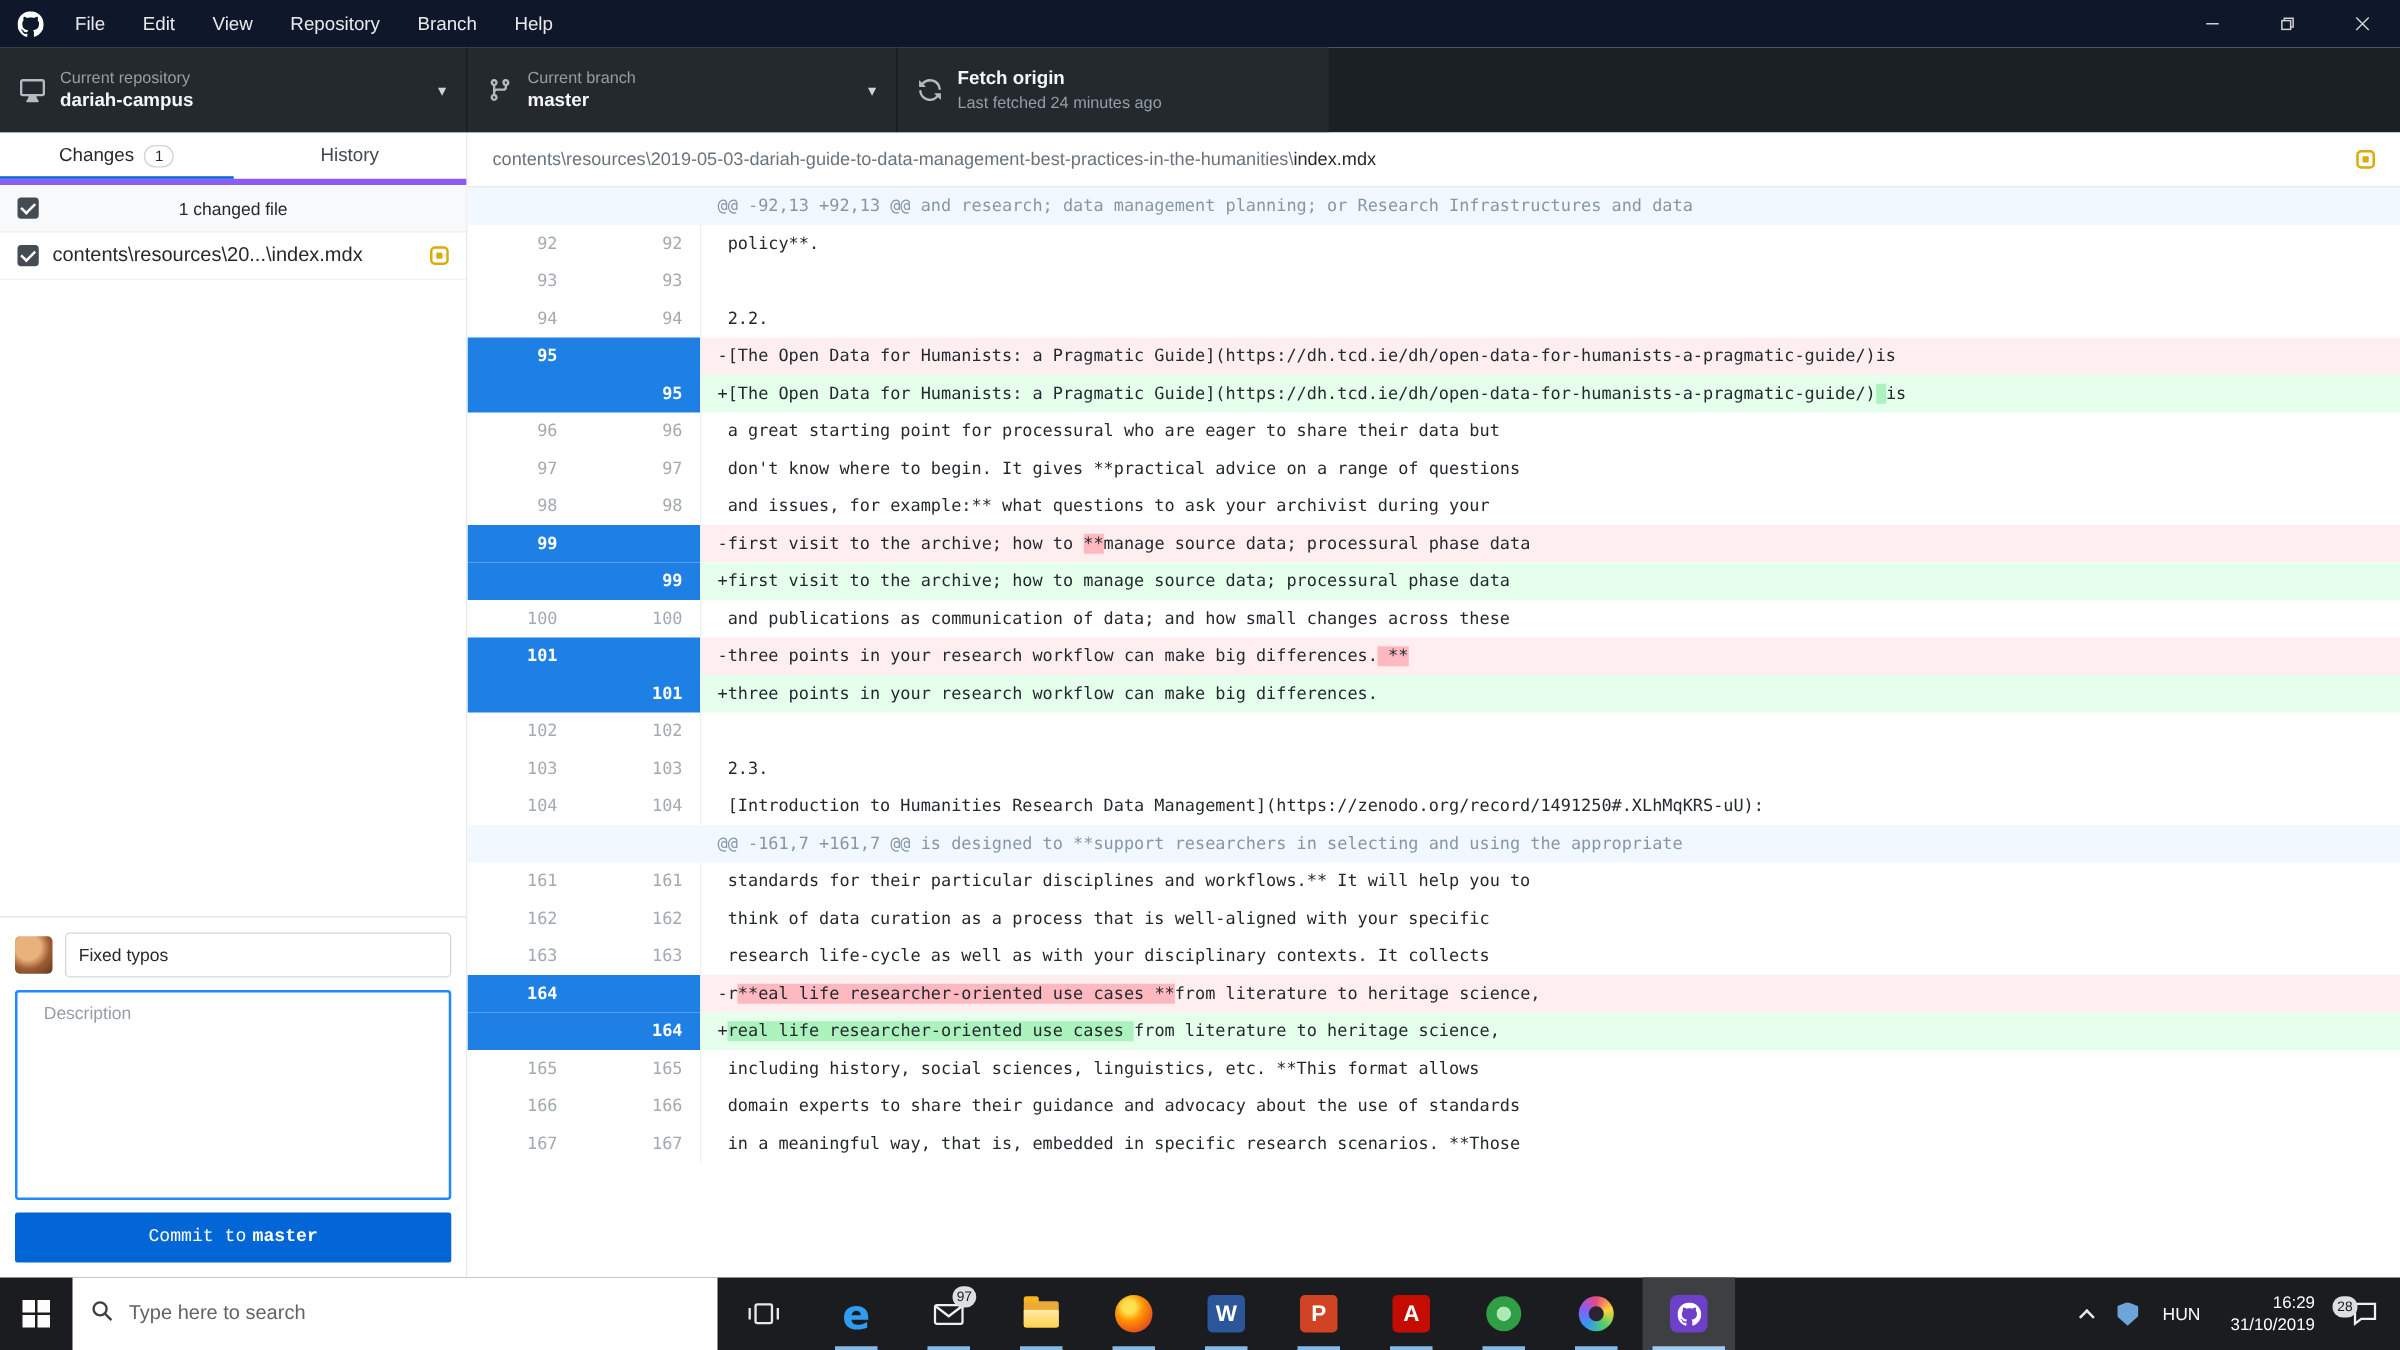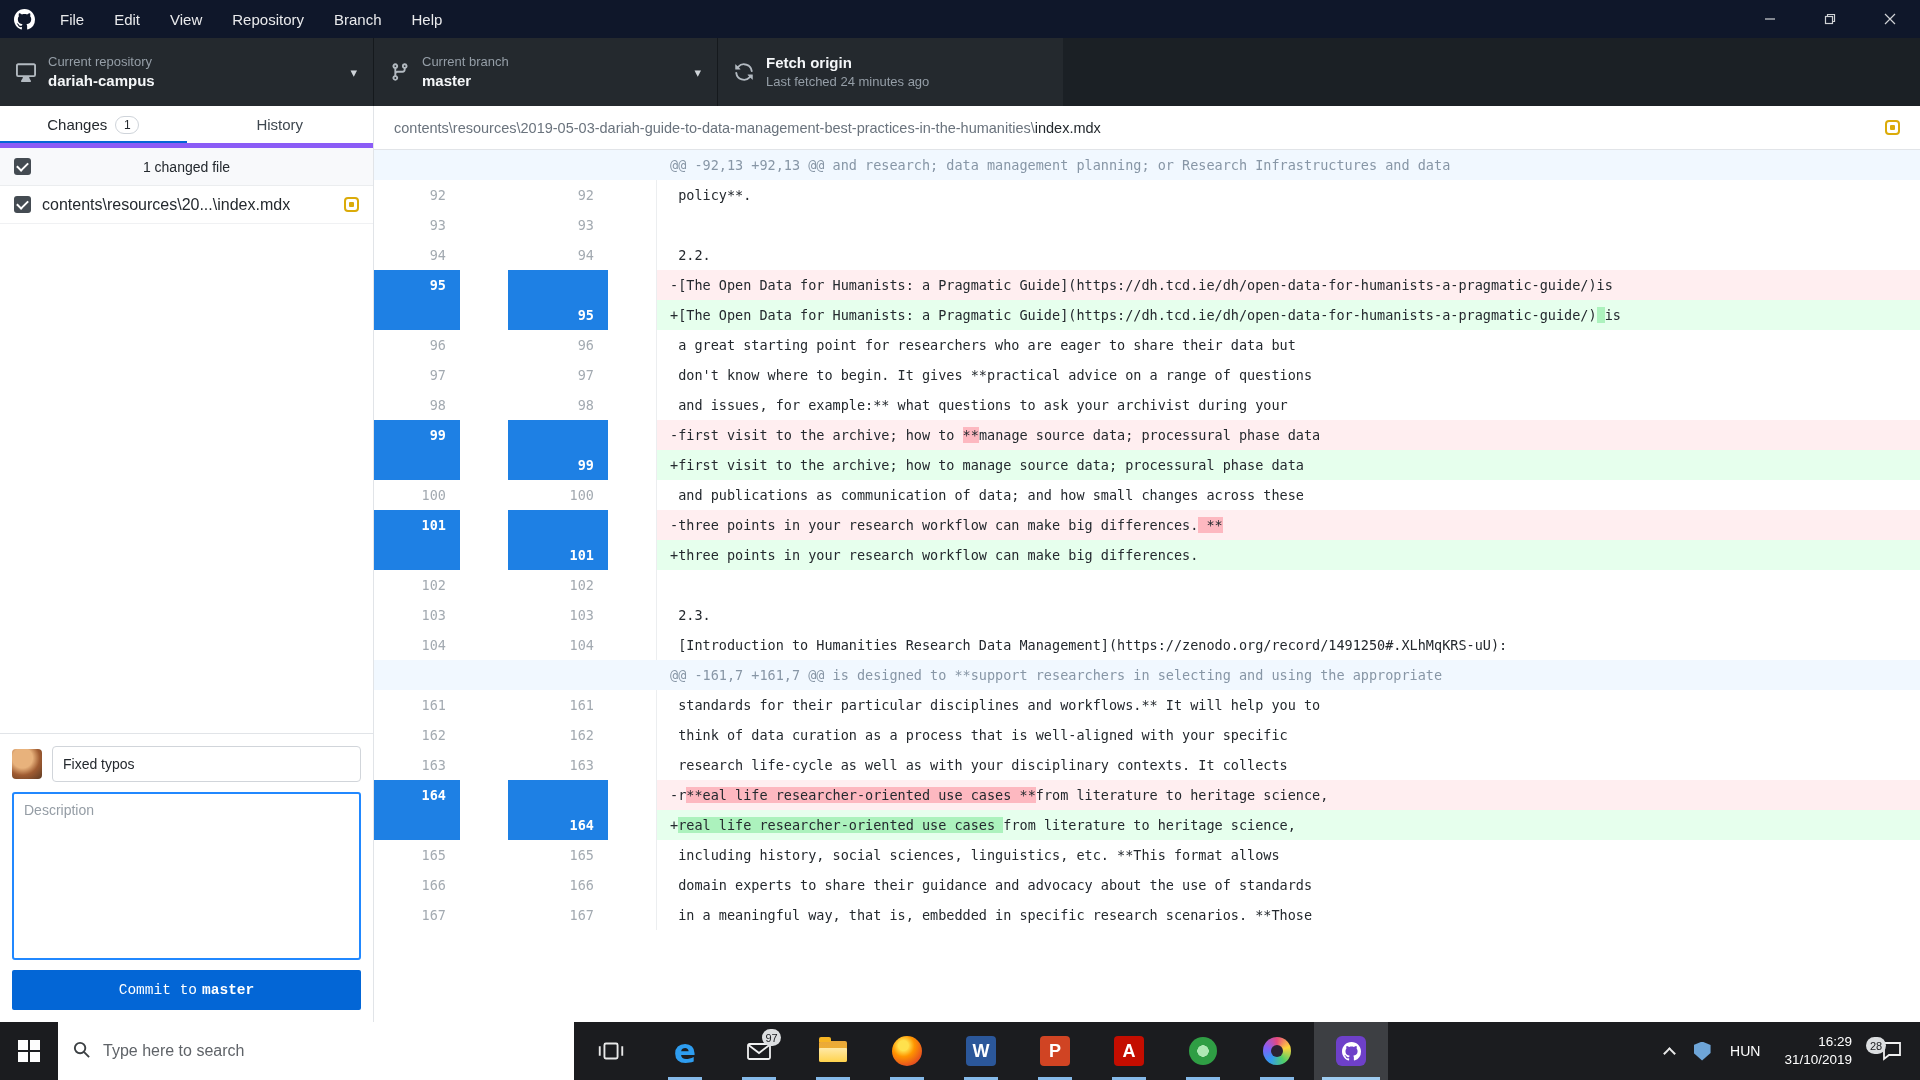--- a/index.html
+++ b/index.html
@@ -49,36 +49,36 @@
   .mod-icon { width:15px; height:15px; border:2px solid #dbab09; border-radius:4px; position:relative; flex-shrink:0; }
   .mod-icon::after { content:""; position:absolute; left:50%; top:50%; width:5px; height:5px;
     margin:-2.5px 0 0 -2.5px; background:#dbab09; border-radius:1px; }
   .sidebar-spacer { flex:1; }
   .commit-area { border-top:1px solid #e1e4e8; padding:12px; display:flex; flex-direction:column; gap:10px; flex-shrink:0; }
   .summary-row { display:flex; align-items:center; gap:10px; }
   .avatar { width:30px; height:30px; border-radius:4px; flex-shrink:0;
     background: radial-gradient(circle at 35% 30%, #e8b27c 0 35%, #a05c32 60%, #5d3a22 100%); }
   .summary-input { flex:1; height:36px; border:1px solid #d1d5da; border-radius:4px; padding:0 10px;
     font-size:14px; color:#24292e; font-family:"Liberation Sans",sans-serif; outline:none; }
-  .desc-textarea { height:168px; border:2px solid #2188ff; border-radius:3px; padding:8px 10px; font-size:14px;
+  .desc-textarea { height:168px; border:2px solid #2188ff; border-radius:3px; padding:8px 21px; font-size:14px;
     color:#24292e; font-family:"Liberation Sans",sans-serif; resize:none; outline:none; }
   .desc-textarea::placeholder { color:#959da5; }
   .commit-btn { height:40px; background:#0366d6; border:none; border-radius:2px; color:#fff; font-size:14.5px;
     font-family:Liberation Mono, monospace; display:flex; align-items:center; justify-content:center; gap:5px; cursor:pointer; }
   .commit-btn b { font-weight:bold; }
 
   
   .main { flex:1; display:flex; flex-direction:column; min-width:0; background:#fff; }
   .file-header { height:44px; display:flex; align-items:center; padding:0 20px; border-bottom:1px solid #e1e4e8;
     font-size:14.5px; color:#6a737d; flex-shrink:0; }
   .file-header .path-prefix { white-space:nowrap; overflow:hidden; }
   .file-header .path-file { color:#24292e; white-space:nowrap; }
   .file-header .mod-icon { margin-left:auto; }
   .diff { flex:1; overflow:hidden; font-family:"DejaVu Sans Mono", monospace; font-size:13.5px; }
-  .diff-row { display:flex; height:30px; line-height:30px;gap:48px; }
+  .diff-row { display:flex; height:30px; line-height:30px; }
   .gutter { flex-shrink:0; text-align:right; padding-right:14px; color:#a3aab1; }
   .gutter.old { width:86px; }
   .gutter.new { width:100px; }
   .code { flex:1; padding-left:13px; white-space:pre; color:#24292e; border-left:1px solid #eceef0; min-width:0; overflow:hidden; }
   .diff-row.hunk { background:#f1f8ff; }
   .diff-row.hunk .code { color:#8796a6; border-left-color:transparent; }
   .diff-row.del .code { background:#ffeef0; }
   .diff-row.del .code .hl { background:#fdb8c0; }
   .diff-row.add .code { background:#e6ffed; }
   .diff-row.add .code .hl { background:#acf2bd; }
@@ -271,21 +271,21 @@
             <div class="code"><span>-[The Open Data for Humanists: a Pragmatic Guide](https://dh.tcd.ie/dh/open-data-for-humanists-a-pragmatic-guide/)is</span></div>
           </div>
           <div class="diff-row add">
             <div class="gutter old"></div>
             <div class="gutter new">95</div>
             <div class="code"><span>+[The Open Data for Humanists: a Pragmatic Guide](https://dh.tcd.ie/dh/open-data-for-humanists-a-pragmatic-guide/)</span><span class="hl"> </span><span>is</span></div>
           </div>
           <div class="diff-row context">
             <div class="gutter old">96</div>
             <div class="gutter new">96</div>
-            <div class="code"><span> a great starting point for researchers who are eager to share their data but</span></div>
+            <div class="code"><span> a great starting point for processural who are eager to share their data but</span></div>
           </div>
           <div class="diff-row context">
             <div class="gutter old">97</div>
             <div class="gutter new">97</div>
             <div class="code"><span> don't know where to begin. It gives **practical advice on a range of questions</span></div>
           </div>
           <div class="diff-row context">
             <div class="gutter old">98</div>
             <div class="gutter new">98</div>
             <div class="code"><span> and issues, for example:** what questions to ask your archivist during your</span></div>

